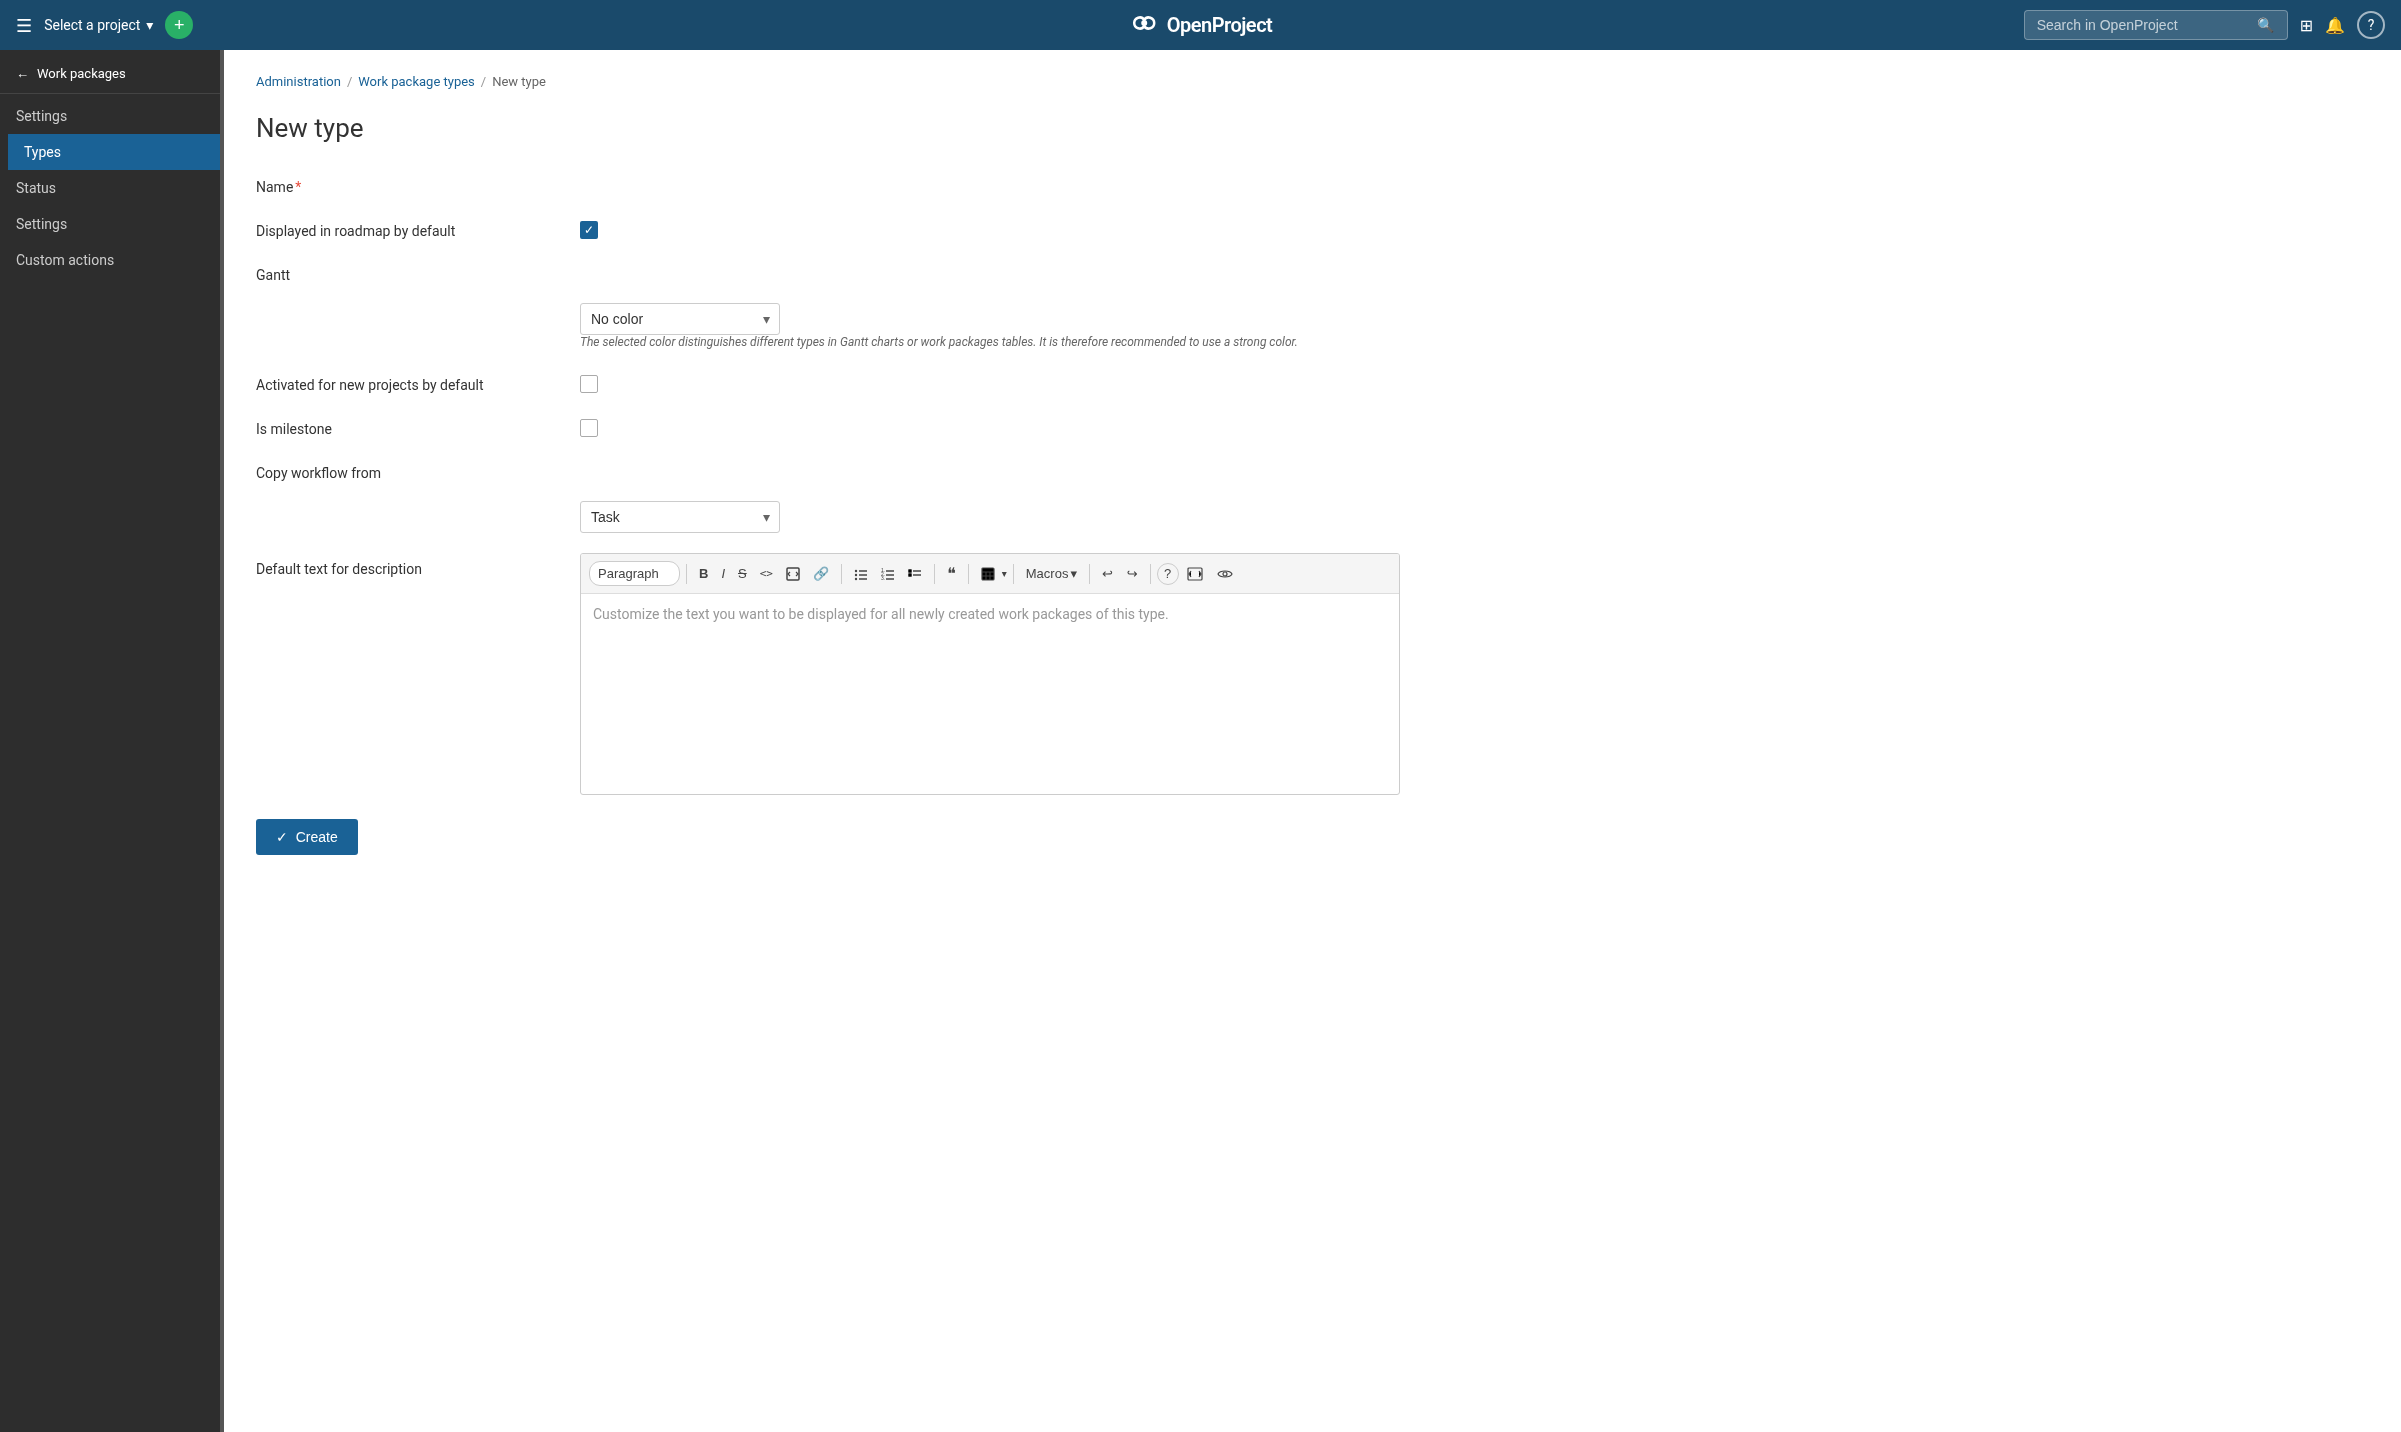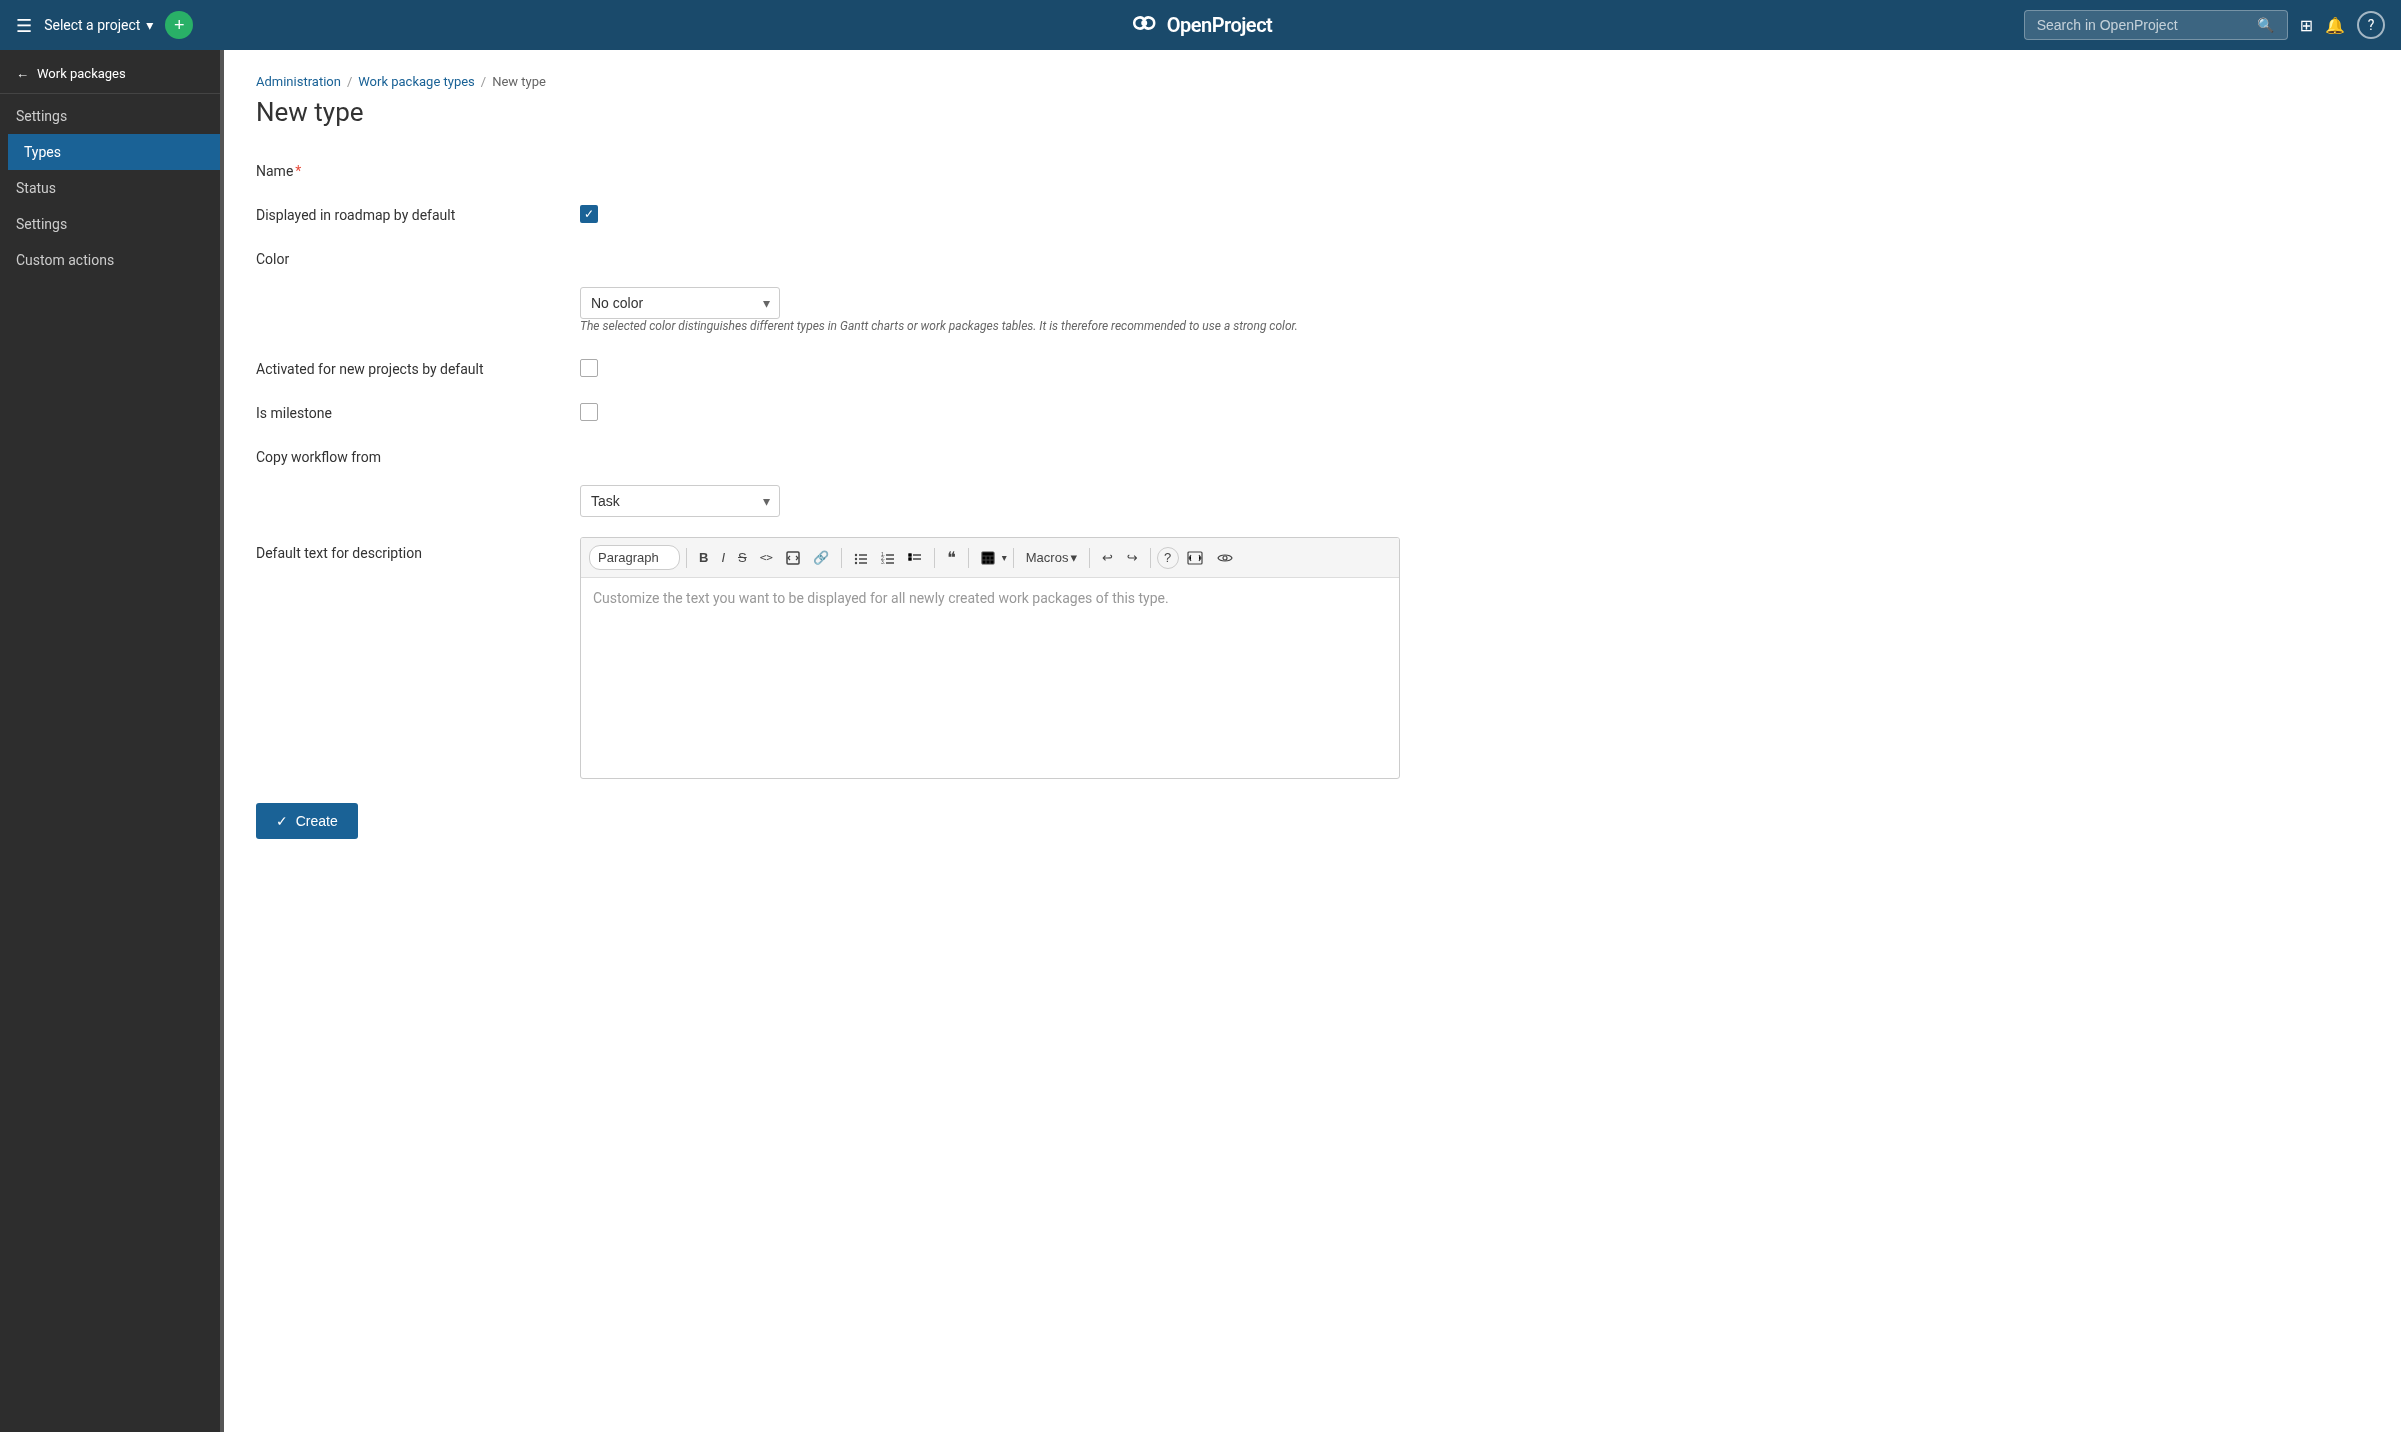--- a/index.html
+++ b/index.html
@@ -47,21 +47,21 @@
     .sidebar-back { display: flex; align-items: center; gap: 8px; padding: 16px 16px 8px; color: #fff; cursor: pointer; font-size: 13px; }
     .sidebar-item { padding: 10px 16px; cursor: pointer; color: #ccc; font-size: 14px; display: flex; align-items: center; }
     .sidebar-item.active { background: #1a6296; color: #fff; margin-left: 8px; }
     .sidebar-divider { height: 1px; background: #444; margin: 4px 0; }
     .sidebar-resize { width: 4px; background: #555; cursor: col-resize; align-self: stretch; }
 
     
     .main { flex: 1; overflow-y: auto; padding: 24px 32px; background: #fff; }
 
     
-    .breadcrumb { display: flex; align-items: flex-start; gap: 6px; margin-bottom: 8px; font-size: 13px; color: #666; }
+    .breadcrumb { display: flex; align-items: flex-start; gap: 6px; margin-bottom: 24px; font-size: 13px; color: #666; }
     .breadcrumb a { color: #1a6296; text-decoration: none; cursor: pointer; }
     .breadcrumb-sep { color: #999; }
 
     
     .page-title { font-size: 26px; font-weight: 400; color: #333; margin-bottom: 28px; }
 
     
     .form-row { display: flex; align-items: flex-start; margin-bottom: 20px; gap: 24px; }
     .form-label { width: 300px; flex-shrink: 0; padding-top: 8px; color: #333; font-size: 14px; }
     .form-label .required { color: #e74c3c; margin-left: 2px; }
@@ -172,21 +172,21 @@
     <div class="form-row">
       <div class="form-label">Displayed in roadmap by default</div>
       <div class="form-field checkbox-wrapper">
         <div class="checkbox-custom">
           <span class="check">✓</span>
         </div>
       </div>
     </div>
 
     <div class="form-row">
-      <div class="form-label">Color</div>
+      <div class="form-label">Gantt</div>
       <div class="form-field">
         <div class="select-wrapper">
           <select>
             <option>No color</option>
           </select>
           <span class="select-arrow">▾</span>
         </div>
         <div class="color-hint">The selected color distinguishes different types in Gantt charts or work packages tables. It is therefore recommended to use a strong color.</div>
       </div>
     </div>

